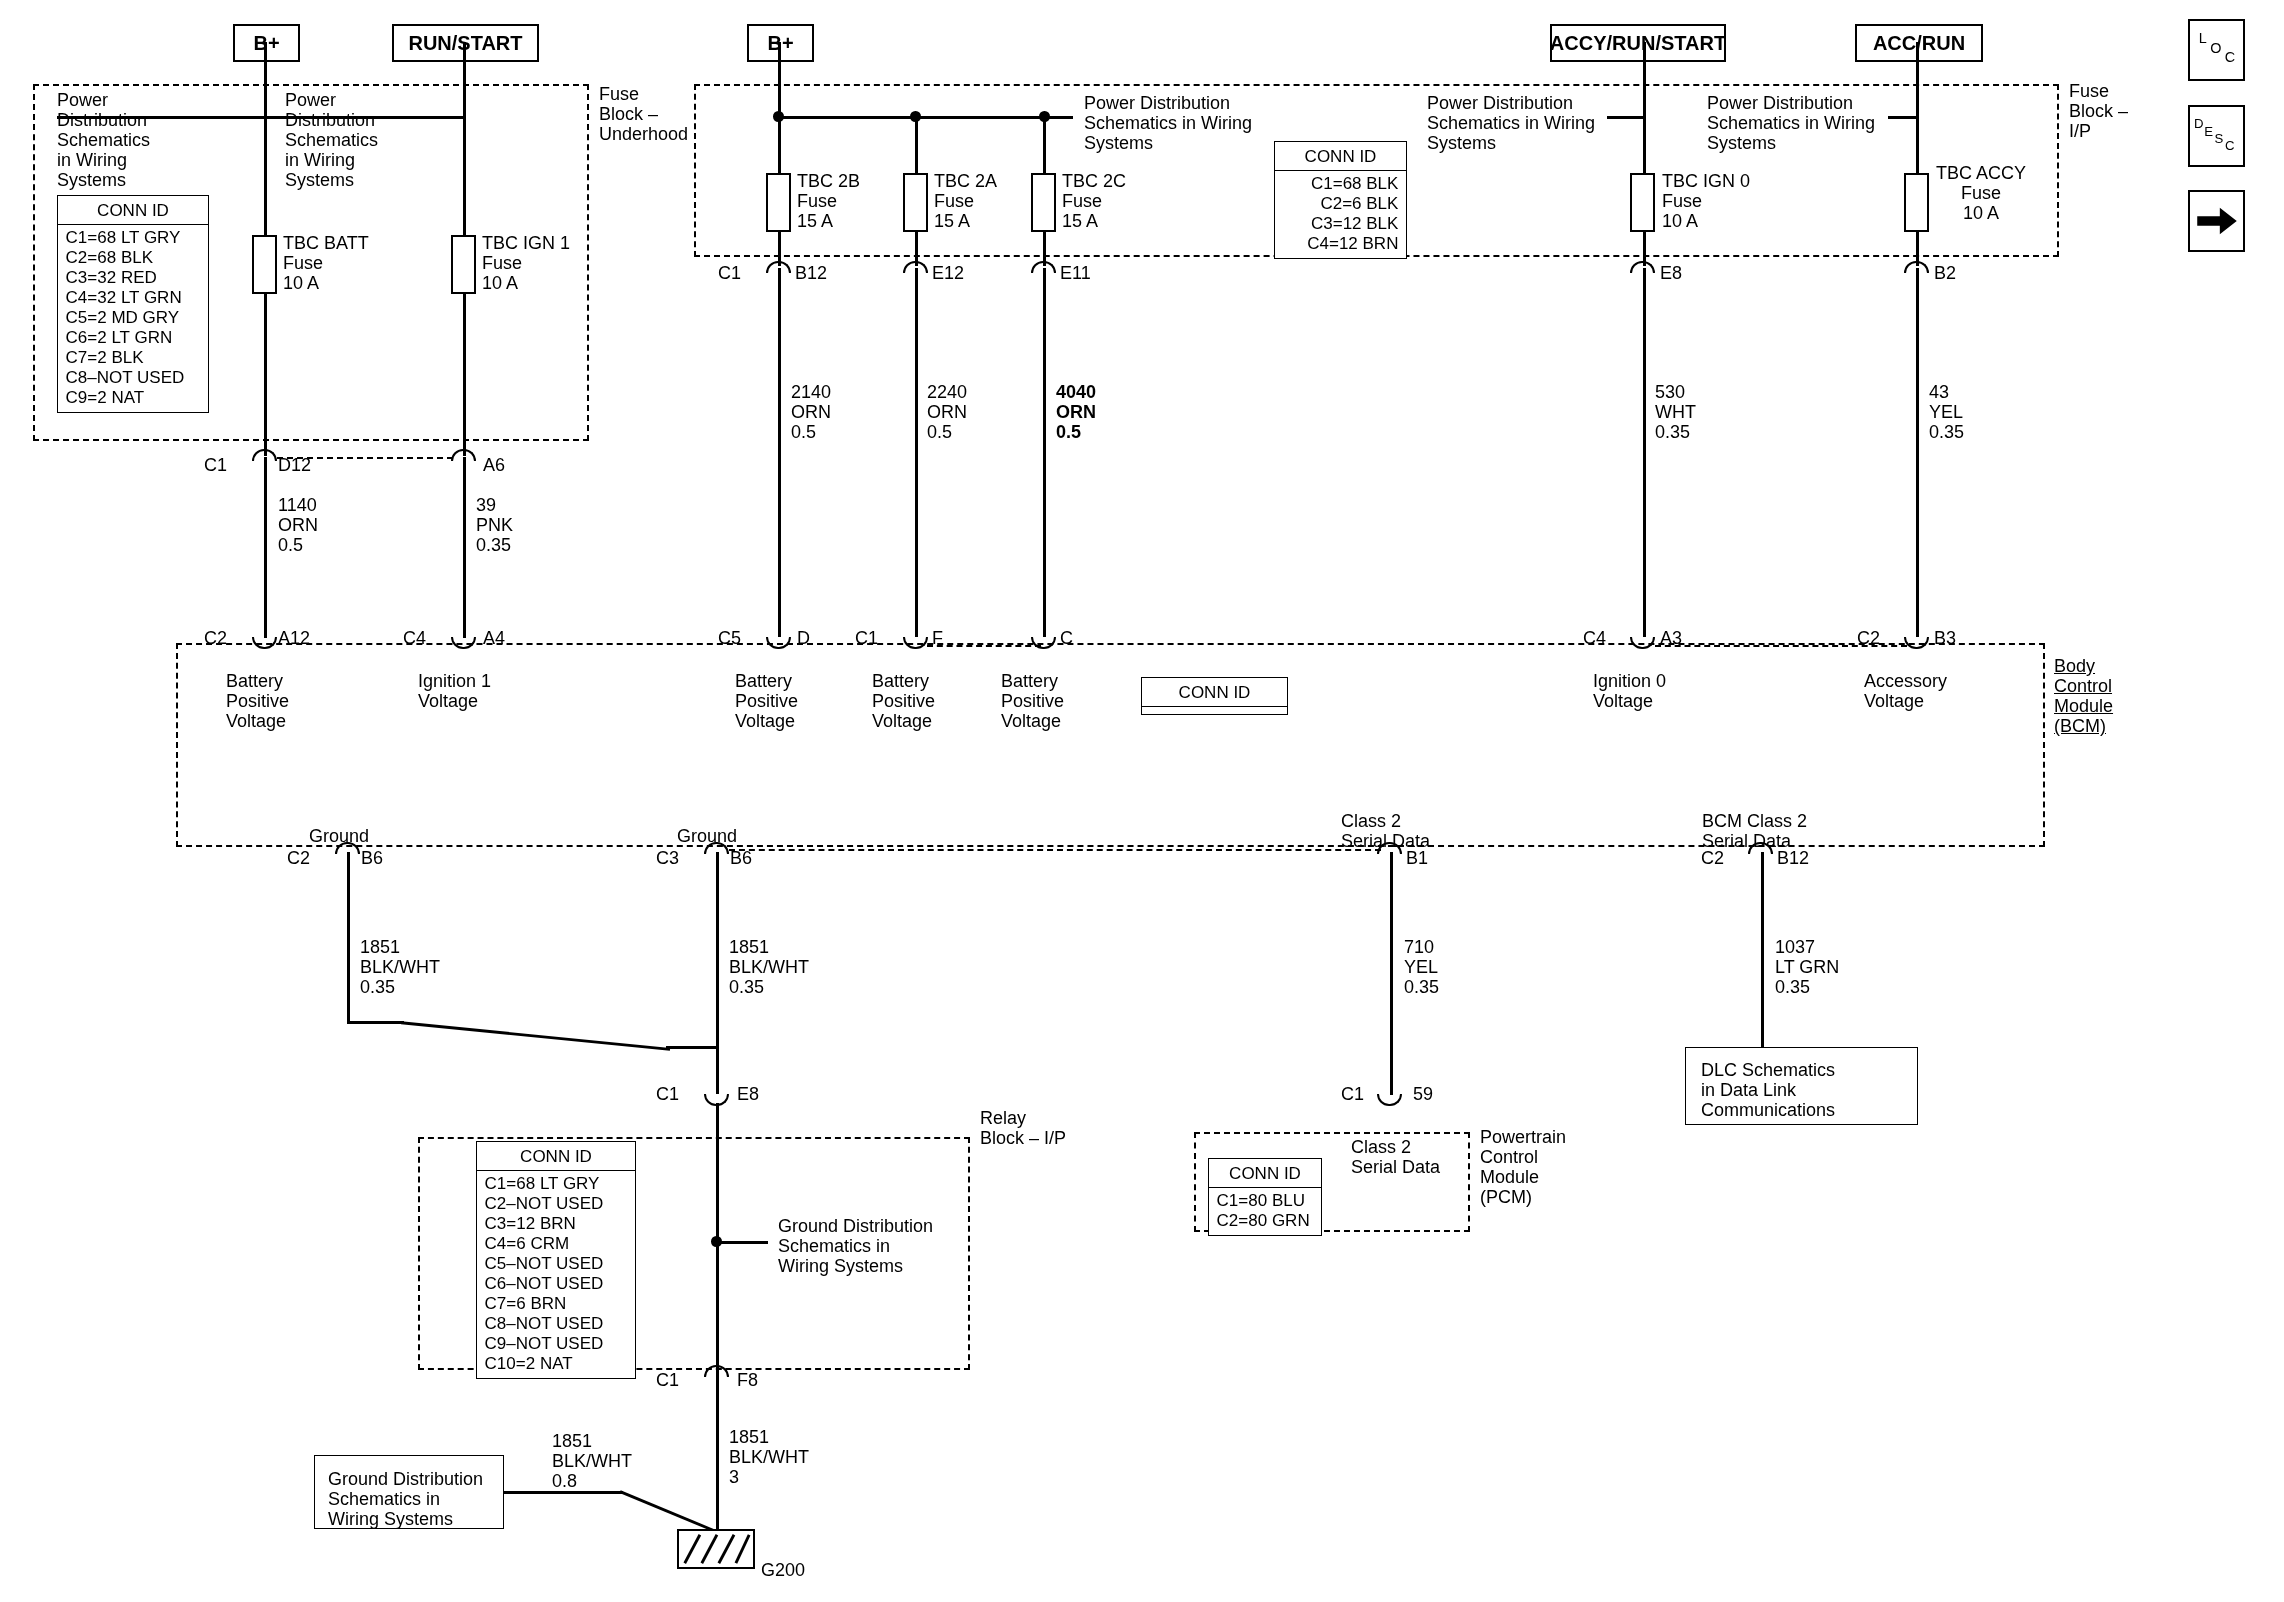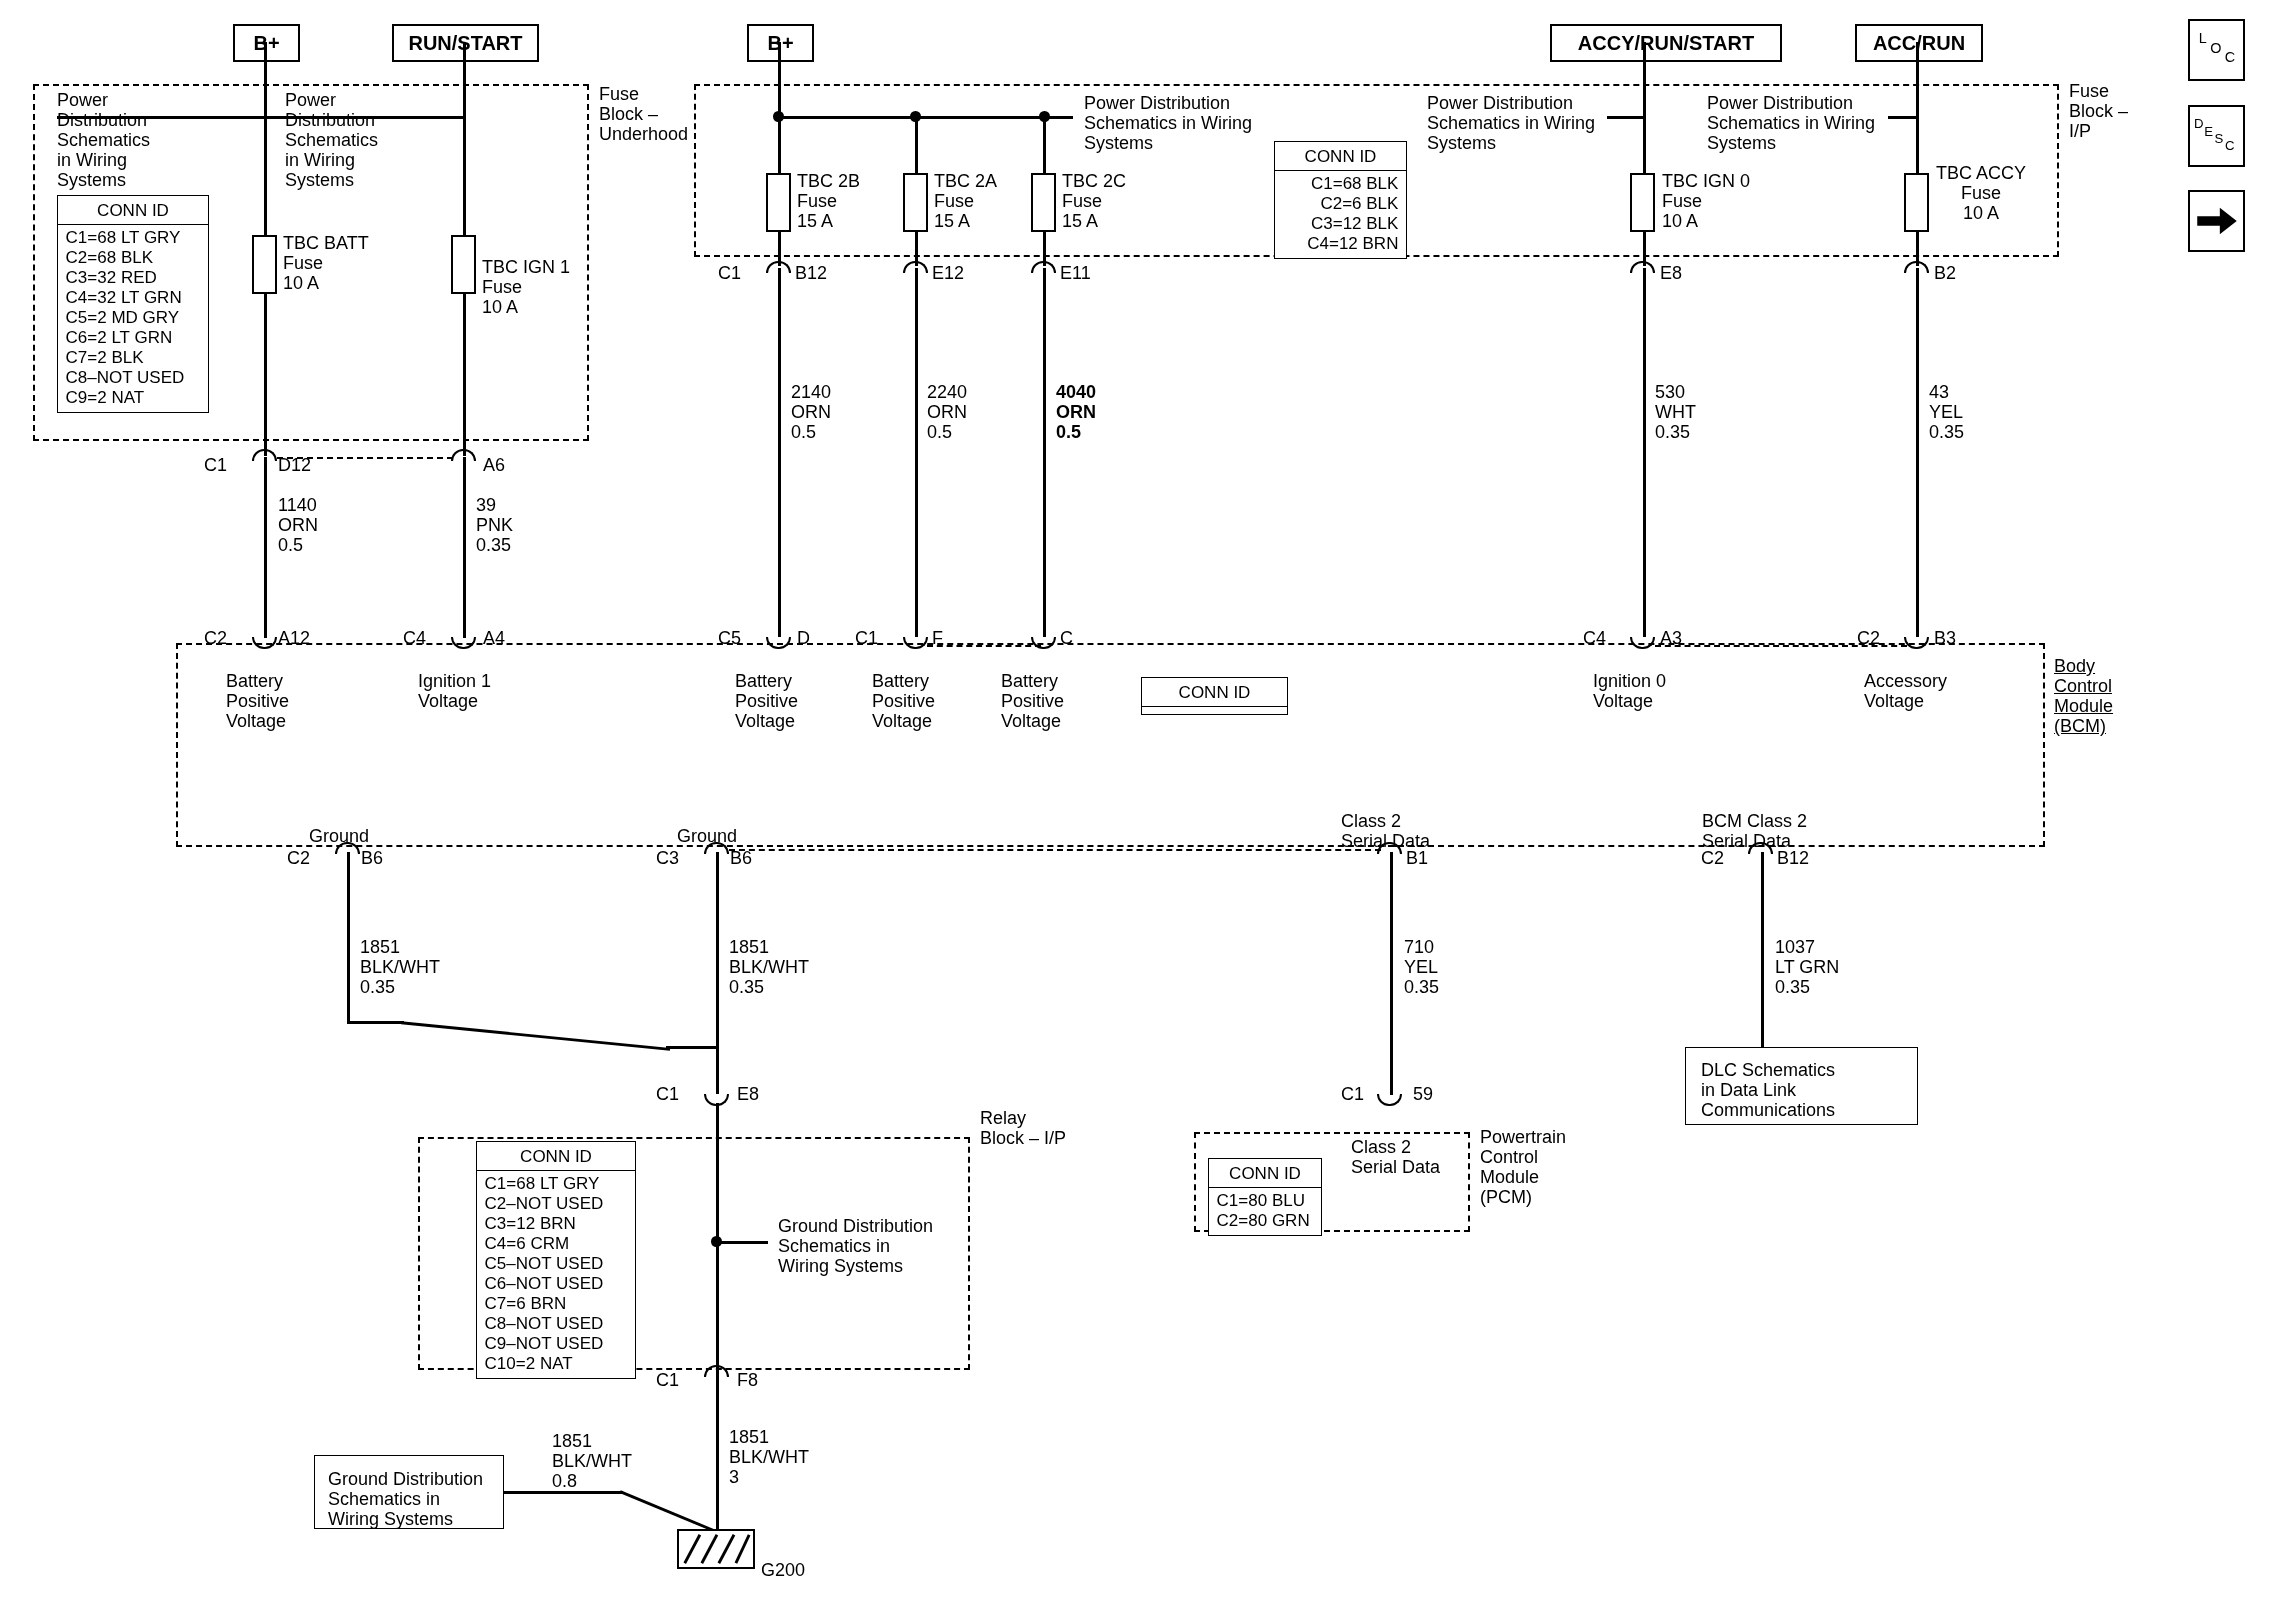--- a/index.html
+++ b/index.html
@@ -28,21 +28,21 @@
 
   <div class="hdr" style="left:233px;top:24px;width:67px;height:38px;">
       <span>B+</span>
     </div>
   <div class="hdr" style="left:392px;top:24px;width:147px;height:38px;">
       <span>RUN/START</span>
     </div>
   <div class="hdr" style="left:747px;top:24px;width:67px;height:38px;">
       <span>B+</span>
     </div>
-  <div class="hdr" style="left:1550px;top:24px;width:232px;height:38px;">
+  <div class="hdr" style="left:1550px;top:24px;width:176px;height:38px;">
       <span>ACCY/RUN/START</span>
     </div>
   <div class="hdr" style="left:1855px;top:24px;width:128px;height:38px;">
       <span>ACC/RUN</span>
     </div>
 
   <div class="btn" style="left:2188px;top:19px;width:57px;height:62px;">
     <svg width="48" height="48" viewBox="0 0 50 50">
       <text x="6" y="18" font-size="15" font-family="Liberation Sans, sans-serif">L</text>
       <text x="18" y="28" font-size="15" font-family="Liberation Sans, sans-serif">O</text>
@@ -88,21 +88,21 @@
 Distribution
 Schematics
 in Wiring
 Systems</span></div>
 
   <div class="fuse" style="left:252px;top:235px;width:25px;height:59px;"></div>
   <div class="t" style="left:283px;top:233px;"><span>TBC BATT
 Fuse
 10 A</span></div>
   <div class="fuse" style="left:451px;top:235px;width:25px;height:59px;"></div>
-  <div class="t" style="left:482px;top:233px;margin-top:24px;"><span>TBC IGN 1
+  <div class="t" style="left:482px;top:233px;"><span>TBC IGN 1
 Fuse
 10 A</span></div>
 
   <div class="conn" style="left:57px;top:195px;width:152px;">
     <div class="ch">CONN ID</div>
     <div style="border-top:1.9px solid #000;margin:2.9px -7.6px 3.8px -7.6px;"></div>
     <div class="ct" style="text-align:left;">C1=68 LT GRY
 C2=68 BLK
 C3=32 RED
 C4=32 LT GRN

